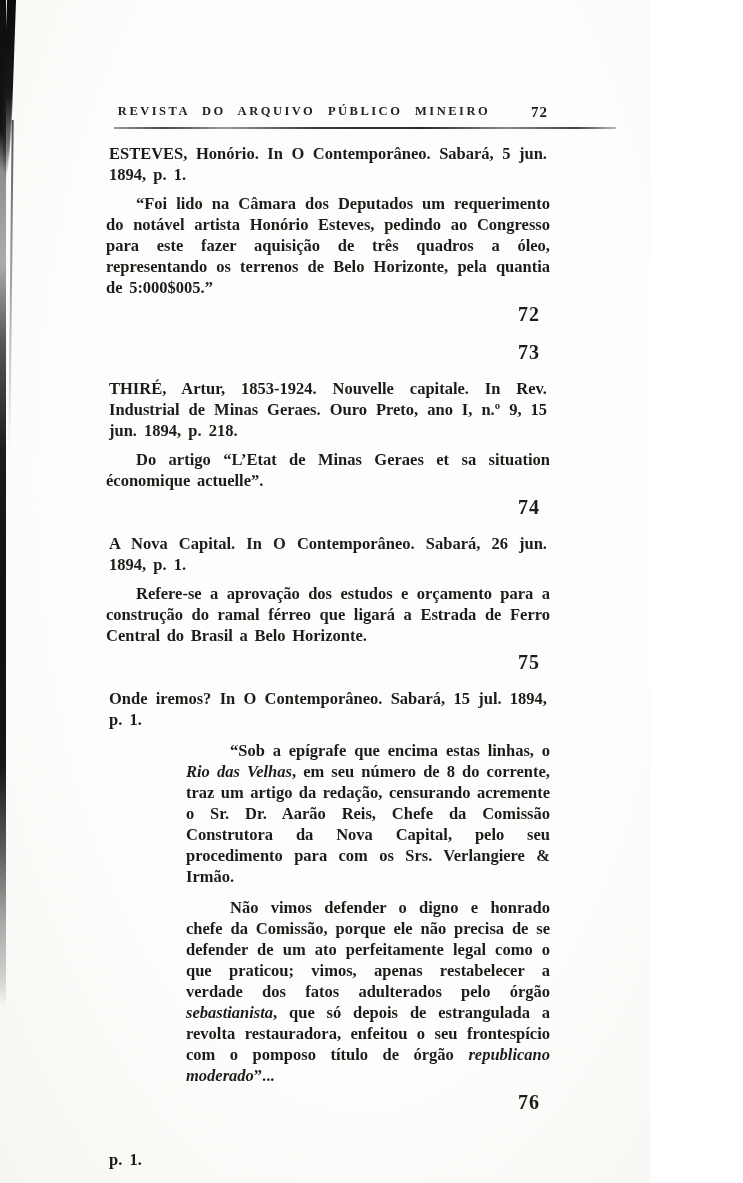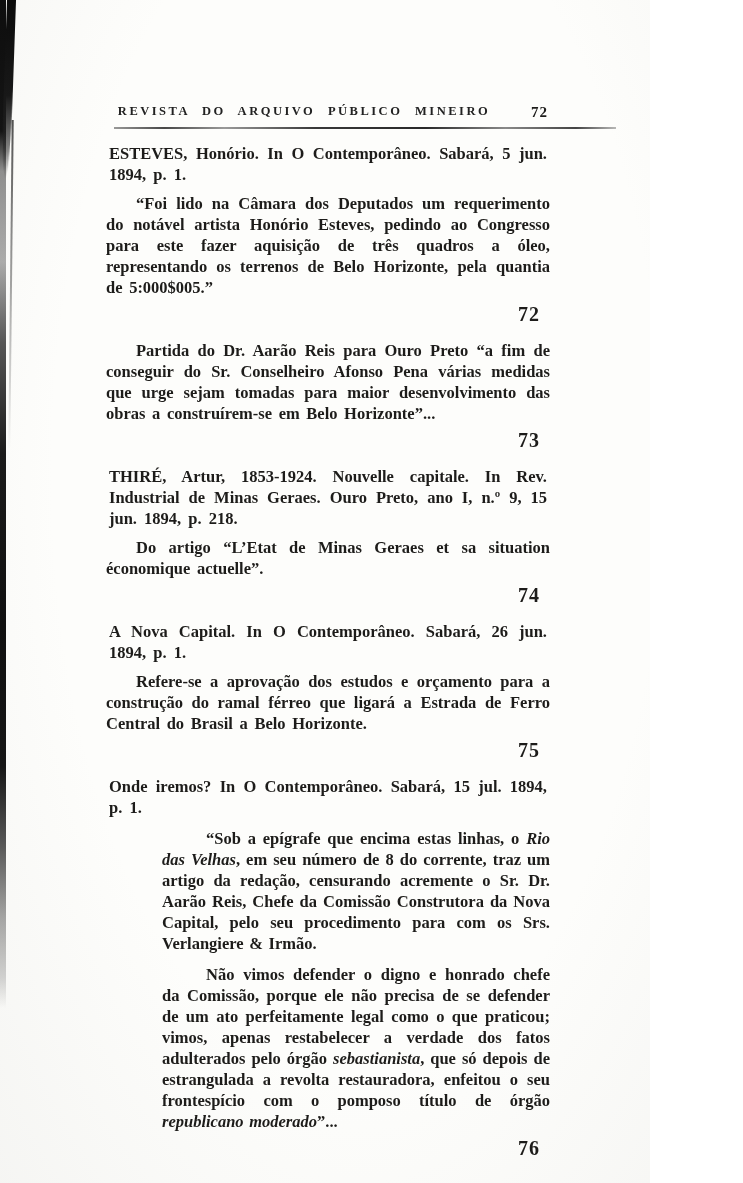--- a/index.html
+++ b/index.html
@@ -90,21 +90,21 @@
   }
   .para {
     margin: 8px 0 0 0;
     font-size: 16.5px;
     line-height: 21px;
     text-indent: 30px;
     text-align: justify;
     word-spacing: 2.5px;
   }
   .quote {
-    margin-left: 56px;
+    margin-left: 80px;
     text-indent: 44px;
     word-spacing: 1.5px;
     margin-top: 10px;
   }
   .num {
     margin: 4px 10px 0 0;
     font-size: 20px;
     line-height: 24px;
     text-align: right;
     letter-spacing: 1px;
@@ -128,21 +128,20 @@
       <div class="header-rule"></div>
     </div>
 
     <article class="entry">
       <p class="citation">ESTEVES, Honório. In O Contemporâneo. Sabará, 5 jun. 1894, p. 1.</p>
       <p class="para">“Foi lido na Câmara dos Deputados um requerimento do notável artista Honório Esteves, pedindo ao Congresso para este fazer aquisição de três quadros a óleo, representando os terrenos de Belo Horizonte, pela quantia de 5:000$005.”</p>
       <div class="num">72</div>
     </article>
 
     <article class="entry">
-      <p class="para">Partida do Dr. Aarão Reis para Ouro Preto “a fim de conseguir do Sr. Conselheiro Afonso Pena várias medidas que urge sejam tomadas para maior desenvolvimento das obras a construírem-se em Belo Horizonte”...</p>
       <div class="num">73</div>
     </article>
 
     <article class="entry">
       <p class="citation">THIRÉ, Artur, 1853-1924. Nouvelle capitale. In Rev. Industrial de Minas Geraes. Ouro Preto, ano I, n.º 9, 15 jun. 1894, p. 218.</p>
       <p class="para">Do artigo “L’Etat de Minas Geraes et sa situation économique actuelle”.</p>
       <div class="num">74</div>
     </article>
 
     <article class="entry">

